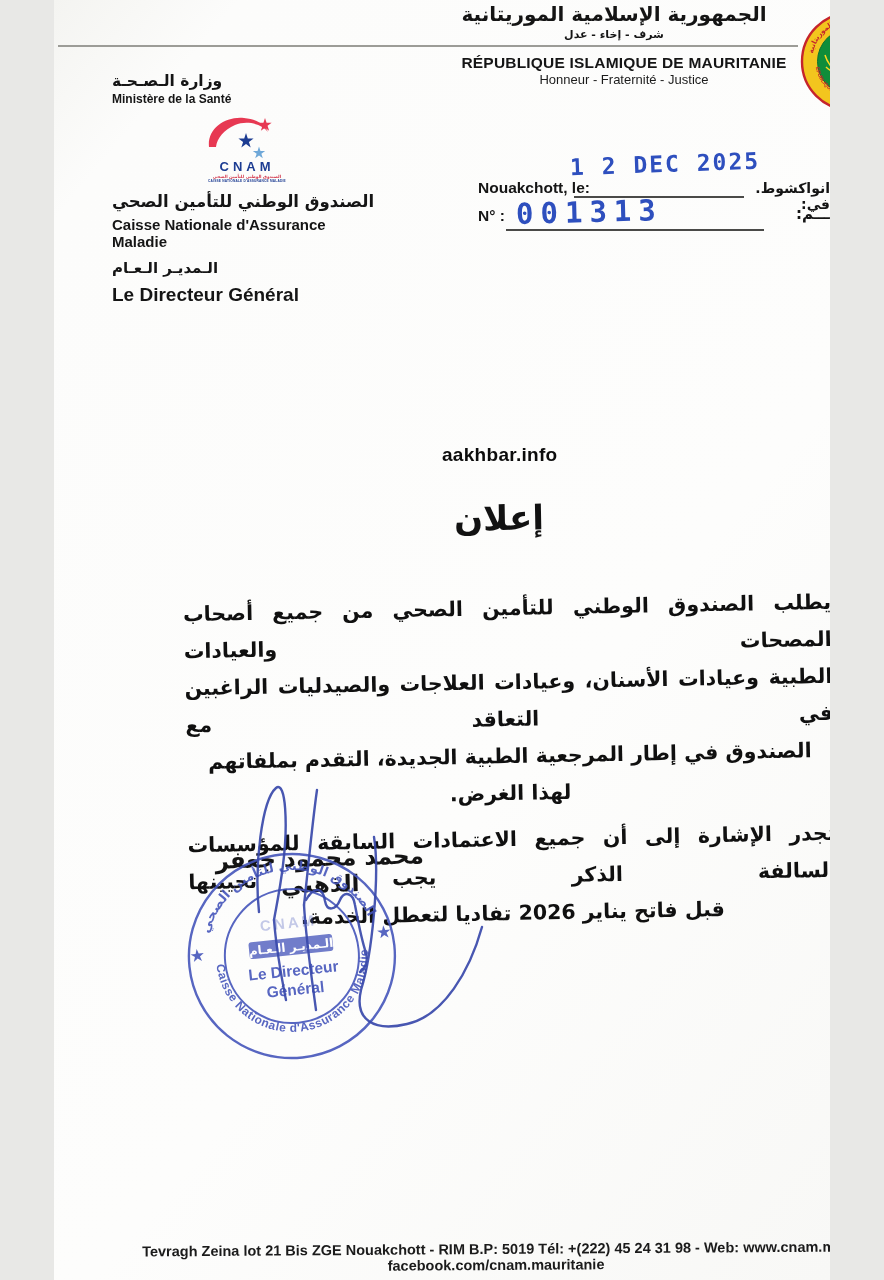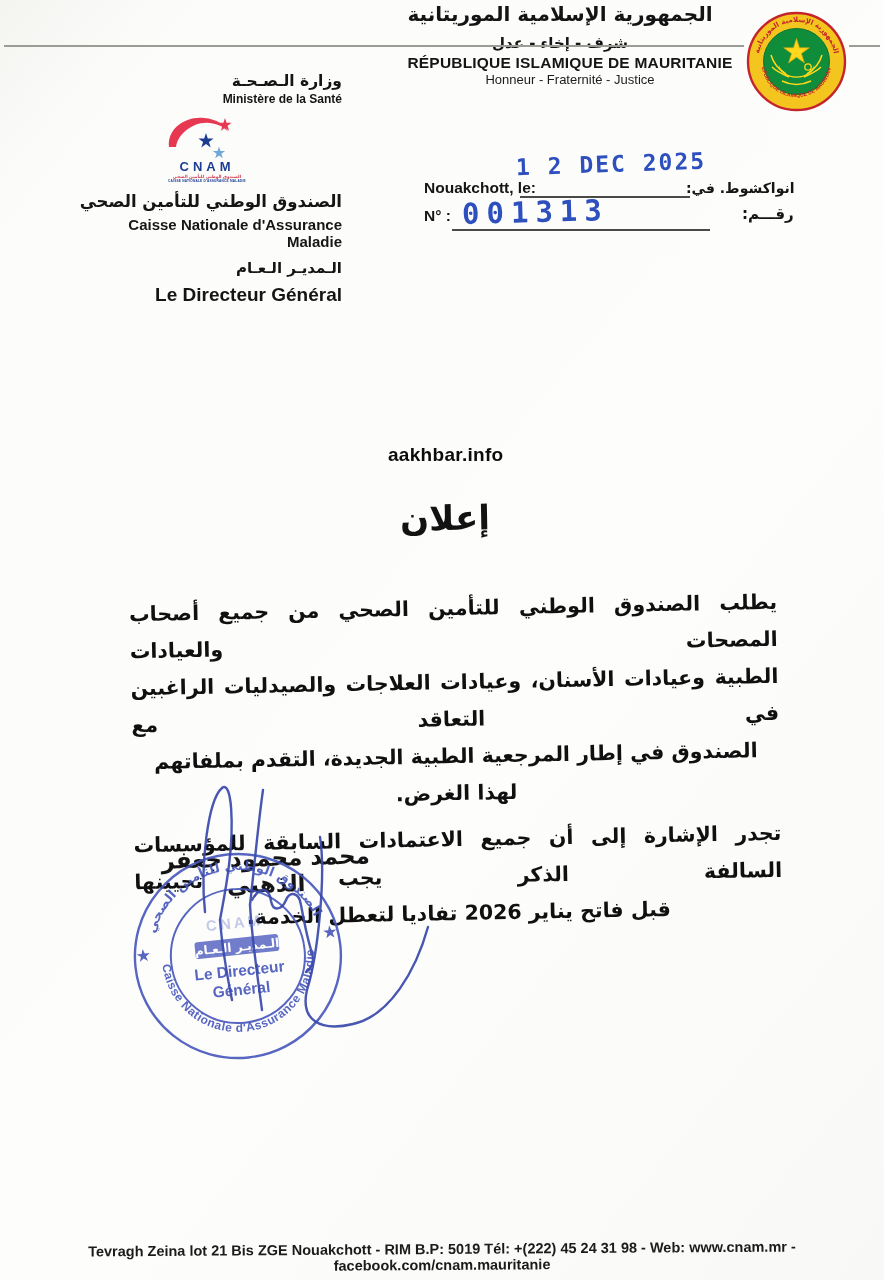--- a/index.html
+++ b/index.html
@@ -1,35 +1,35 @@
 <!DOCTYPE html>
 <html><head>
 <meta charset="utf-8">
 <style>
   html,body { margin:0; padding:0; background:#e8e8e6; }
   .page {
-    position:relative; width:884px; height:1280px; margin:0 auto;
+    position:relative; width:776px; height:1280px; margin:0 auto;
     background:linear-gradient(130deg,#f4f4f1 0%,#fcfcfb 10%,#fdfdfc 60%,#f8f8f6 100%);
     overflow:hidden; font-family:"Liberation Sans",sans-serif; color:#151515;
   }
   .abs { position:absolute; }
 
   
   .hdr-center { left:330px; top:2px; width:460px; text-align:center; }
   .ar-title { font-family:"DejaVu Sans",sans-serif; font-weight:700; font-size:20px; color:#141414; }
-  .ar-motto { font-family:"DejaVu Sans",sans-serif; font-weight:700; font-size:15px; margin-top:8px;text-align:center; }
+  .ar-motto { font-family:"DejaVu Sans",sans-serif; font-weight:700; font-size:11px; margin-top:2px;text-align:center; }
   .hdr-fr { left:340px; top:54px; width:460px; text-align:center; }
   .fr-title { font-weight:700; font-size:15.5px; letter-spacing:.2px; }
   .fr-motto { font-weight:400; font-size:13px; margin-top:0; color:#1b1b1b; }
   .hdr-line-left { left:4px; top:45px; width:740px; height:2px; background:#9c9c97; }
   .hdr-line-right { left:849px; top:45px; width:31px; height:2px; background:#9c9c97; }
   .seal-box { left:746px; top:11px; width:101px; height:101px; }
 
   
-  .left-col { left:72px; top:72px; width:270px; text-align:right; }
+  .left-col { left:58px; top:72px; width:270px; text-align:left; }
   .min-ar { font-family:"DejaVu Sans",sans-serif; font-weight:700; font-size:15.5px; direction:rtl; }
   .min-fr { font-weight:700; font-size:12px; margin-top:2px; }
   .logo-wrap { width:96px; margin:5px auto 0; }
   .org-ar { font-family:"DejaVu Sans",sans-serif; font-weight:700; font-size:16.5px; direction:rtl; margin-top:3px; }
   .org-fr { font-weight:700; font-size:15px; margin-top:5px; }
   .dg-ar { font-family:"DejaVu Sans",sans-serif; font-weight:700; font-size:15px; direction:rtl; margin-top:9px; }
   .dg-fr { font-weight:700; font-size:19px; margin-top:7px; }
 
   
   .lbl-nkt { left:424px; top:179px; font-weight:700; font-size:15.5px;text-align:right; }

